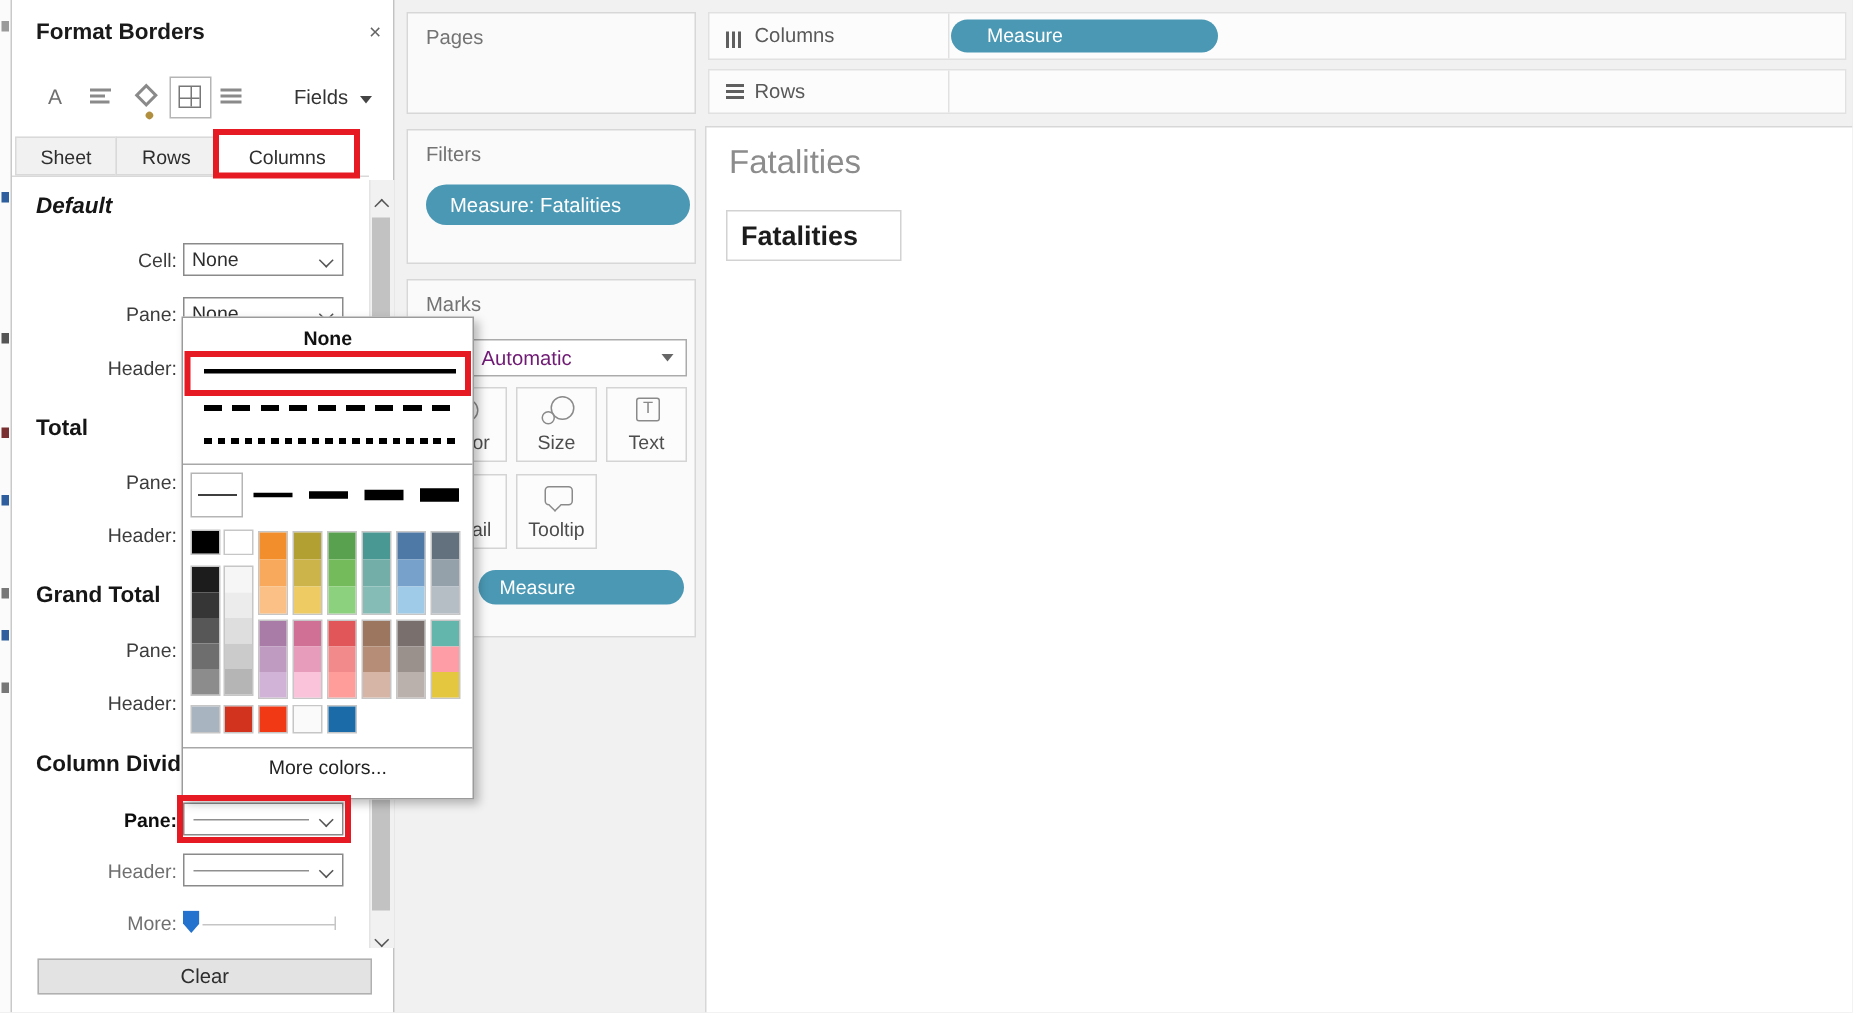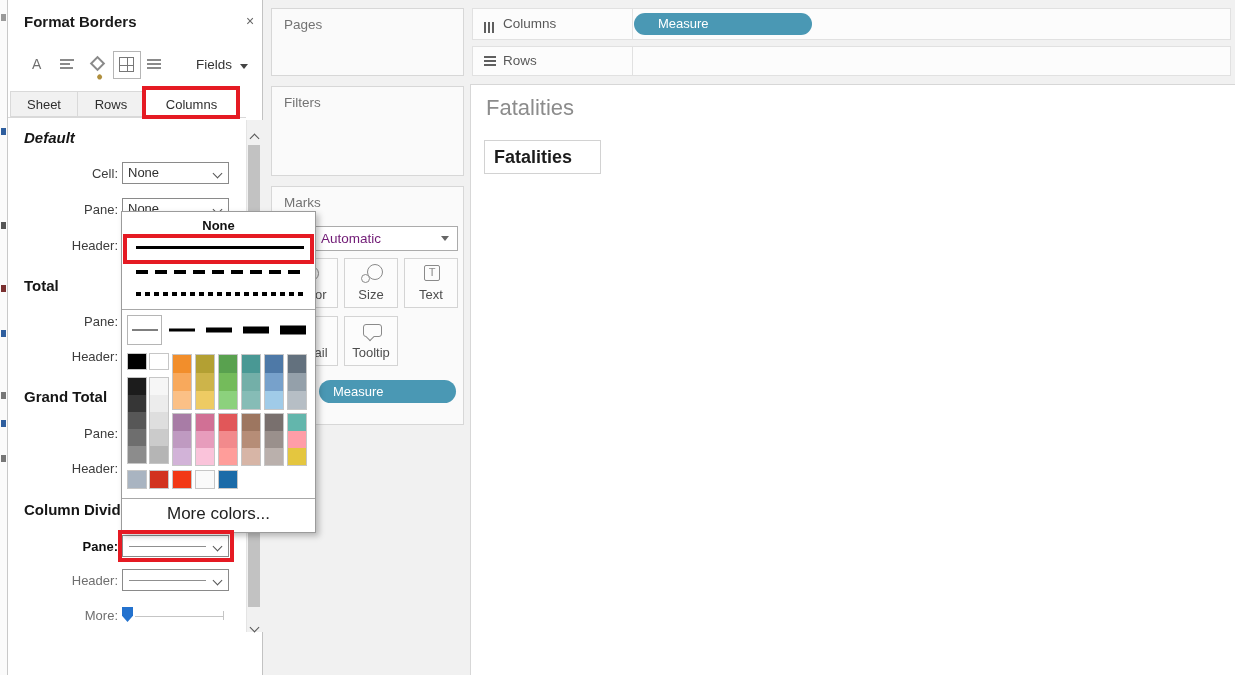--- a/index.html
+++ b/index.html
@@ -62,21 +62,21 @@
   .lsolid{position:absolute;left:14px;width:168px;height:3px;background:#000;}
   .ldash{position:absolute;left:14px;width:168px;height:4px;background:repeating-linear-gradient(90deg,#000 0 12px,transparent 12px 19px);}
   .ldot{position:absolute;left:14px;width:168px;height:4px;background:repeating-linear-gradient(90deg,#000 0 5px,transparent 5px 9px);}
   .pdivider{position:absolute;left:0;width:100%;height:1px;background:#a8a8a8;}
   .thick-cell{position:absolute;top:103px;width:35px;height:30px;}
   .thick-cell.sel{border:1px solid #b5b5b5;box-sizing:border-box;}
   .thick-cell .ln{position:absolute;left:50%;top:50%;transform:translate(-50%,-50%);width:26px;background:#000;}
   .palette{position:absolute;left:0;top:141px;width:195px;height:140px;}
   .pcol{position:absolute;border:1px solid #c6c6c6;background:#fff;}
   .swatch{width:18px;}
-  .more{position:absolute;top:292px;width:100%;text-align:center;font-size:17px;color:#222;}
+  .more{position:absolute;top:292px;width:100%;text-align:center;font-size:13px;color:#222;}
   
   .redbox{position:absolute;border:4px solid #E51A23;box-sizing:border-box;z-index:100;}
   
   .slider-track{position:absolute;left:127px;top:616px;width:89px;height:1px;background:#c5c5c5;}
   .slider-tick{position:absolute;left:215px;top:611px;width:1px;height:9px;background:#c5c5c5;}
   .slider-thumb{position:absolute;left:114px;top:607px;width:11px;height:15px;background:#2372CE;
                 clip-path:polygon(0 0,100% 0,100% 58%,50% 100%,0 58%);}
   .sliver{position:absolute;left:0;top:0;width:8px;height:675px;background:#fbfbfb;border-right:1px solid #c9c9c9;box-sizing:border-box;}
   .frag{position:absolute;left:1px;width:5px;height:7px;}
 </style>
@@ -157,33 +157,35 @@
     <div class="rowlabel gray" style="top:573px;">Header:</div>
     <div class="dd" style="top:569px;">
       <div class="line-preview"></div>
       <span class="chev"></span>
     </div>
     <div class="rowlabel gray" style="top:608px;">More:</div>
     <div class="slider-track"></div>
     <div class="slider-tick"></div>
     <div class="slider-thumb" style="background: rgb(35, 114, 206);"></div>
 
+    <div class="clear-btn">Clear</div>
 
     <div class="sb-track"></div>
     <div class="abs" style="left:243px;top:128px;"><span class="chev up"></span></div>
     <div class="sb-thumb"></div>
     <div class="abs" style="left:243px;top:617px;"><span class="chev"></span></div>
   </div>
 
   <div class="card" style="top:8px;height:68px;">
     <div class="card-title">Pages</div>
   </div>
 
   <div class="card" style="top:86px;height:90px;">
     <div class="card-title">Filters</div>
+    <div class="pill" style="left: 12px; top: 36px; width: 176px; height: 27px; line-height: 27px; padding-left: 16px; background: rgb(74, 152, 180);">Measure: Fatalities</div>
   </div>
 
   <div class="card" style="top:186px;height:239px;">
     <div class="card-title">Marks</div>
     <div class="abs" style="left:12px;top:39px;width:174px;height:25px;border:1px solid #ababab;background:#fff;box-sizing:border-box;">
       <span style="position:absolute;left:36px;top:4px;font-size:13.5px;color:#701a75;">Automatic</span>
       <span class="caret-down" style="position:absolute;right:8px;top:9px;border-top-color:#666;"></span>
     </div>
 
     <div class="mk-btn" style="left:12px;top:71px;">

